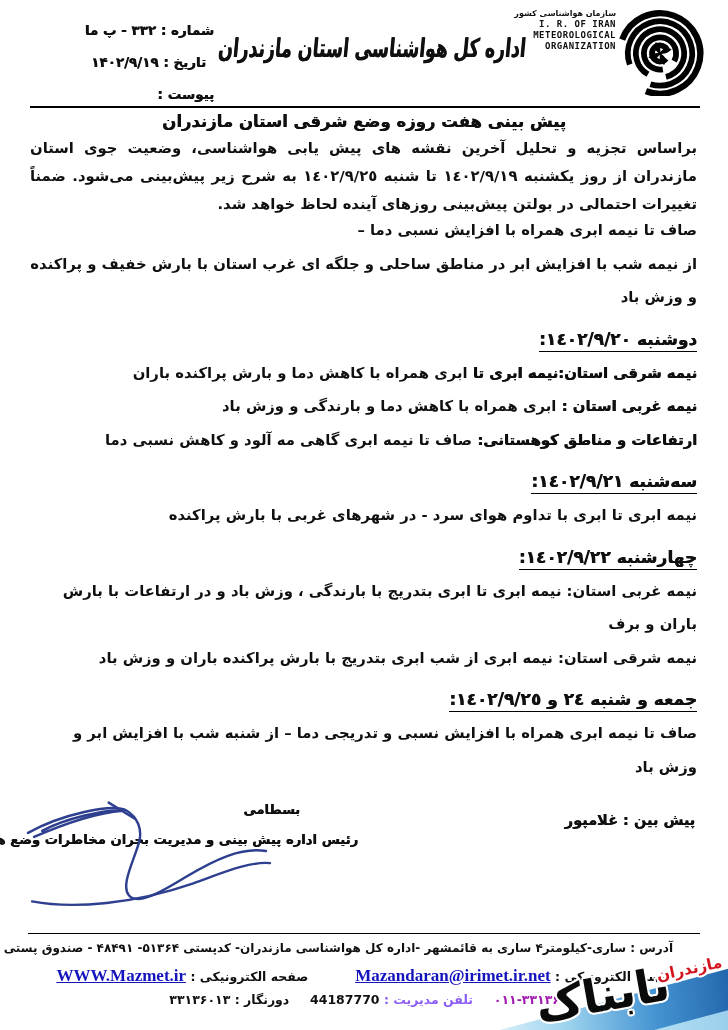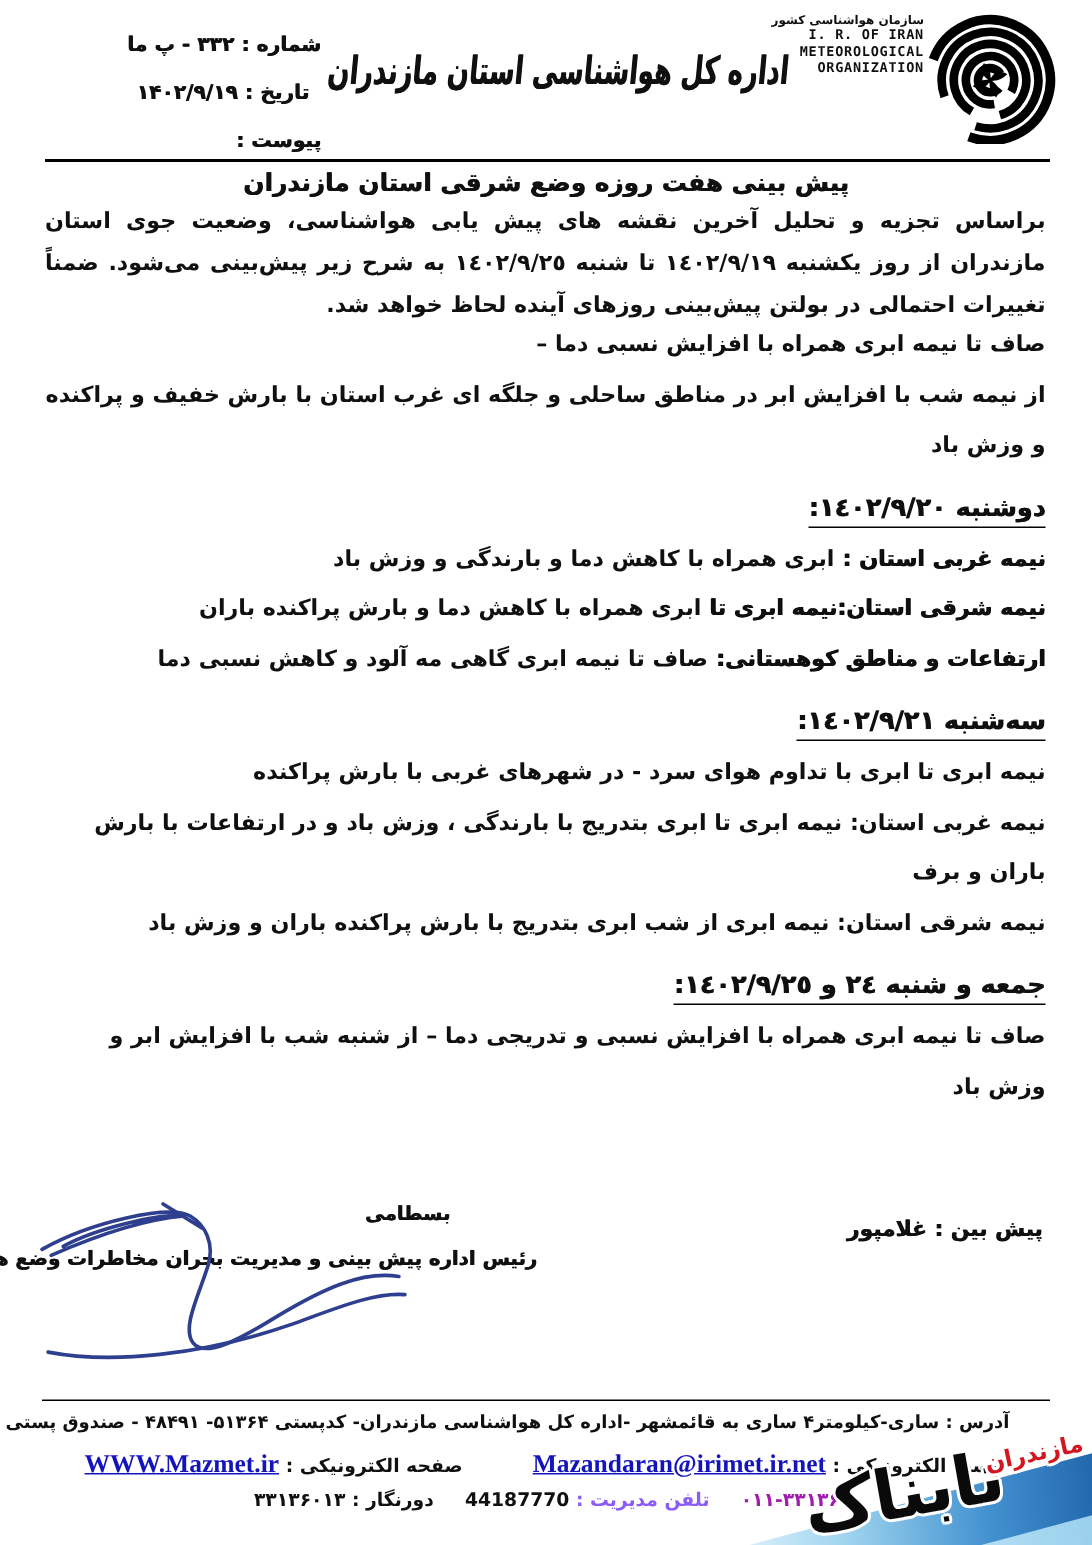--- a/index.html
+++ b/index.html
@@ -101,29 +101,30 @@
 
   <p class="intro">براساس تجزیه و تحلیل آخرین نقشه های پیش یابی هواشناسی، وضعیت جوی استان مازندران از روز یکشنبه ١٤٠٢/٩/١٩ تا شنبه ١٤٠٢/٩/٢٥ به شرح زیر پیش‌بینی می‌شود. ضمناً تغییرات احتمالی در بولتن پیش‌بینی روزهای آینده لحاظ خواهد شد.</p>
 
   <div class="days">
       <div class="day">
         <div class="day-line"><span>صاف تا نیمه ابری همراه با افزایش نسبی دما –</span></div>
         <div class="day-line"><span>از نیمه شب با افزایش ابر در مناطق ساحلی و جلگه ای غرب استان با بارش خفیف و پراکنده و وزش باد</span></div>
       </div>
       <div class="day">
         <div class="day-heading"><span class="xb">دوشنبه ١٤٠٢/٩/٢٠:</span></div>
+        <div class="day-line"><b class="lbl">نیمه شرقی استان:نیمه ابری تا</b><span> ابری همراه با کاهش دما و بارش پراکنده باران</span></div>
         <div class="day-line"><b class="lbl">نیمه غربی استان :</b><span> ابری همراه با کاهش دما و بارندگی و وزش باد</span></div>
-        <div class="day-line"><b class="lbl">نیمه شرقی استان:نیمه ابری تا</b><span> ابری همراه با کاهش دما و بارش پراکنده باران</span></div>
         <div class="day-line"><b class="lbl">ارتفاعات و مناطق کوهستانی:</b><span> صاف تا نیمه ابری گاهی مه آلود و کاهش نسبی دما</span></div>
       </div>
       <div class="day">
         <div class="day-heading"><span class="xb">سه‌شنبه ١٤٠٢/٩/٢١:</span></div>
         <div class="day-line"><span>نیمه ابری تا ابری با تداوم هوای سرد - در شهرهای غربی با بارش پراکنده</span></div>
       </div>
       <div class="day">
+        <div class="day-heading"><span class="xb">چهارشنبه ١٤٠٢/٩/٢٢:</span></div>
         <div class="day-line"><span>نیمه غربی استان: نیمه ابری تا ابری بتدریج با بارندگی ، وزش باد و در ارتفاعات با بارش باران و برف</span></div>
         <div class="day-line"><span>نیمه شرقی استان: نیمه ابری از شب ابری بتدریج با بارش پراکنده باران و وزش باد</span></div>
       </div>
       <div class="day">
         <div class="day-heading"><span class="xb">جمعه و شنبه ٢٤ و ١٤٠٢/٩/٢٥:</span></div>
         <div class="day-line"><span>صاف تا نیمه ابری همراه با افزایش نسبی و تدریجی دما – از شنبه شب با افزایش ابر و وزش باد</span></div>
       </div>
     </div>
 
   <div class="forecaster xb">پیش بین : غلامپور</div>

